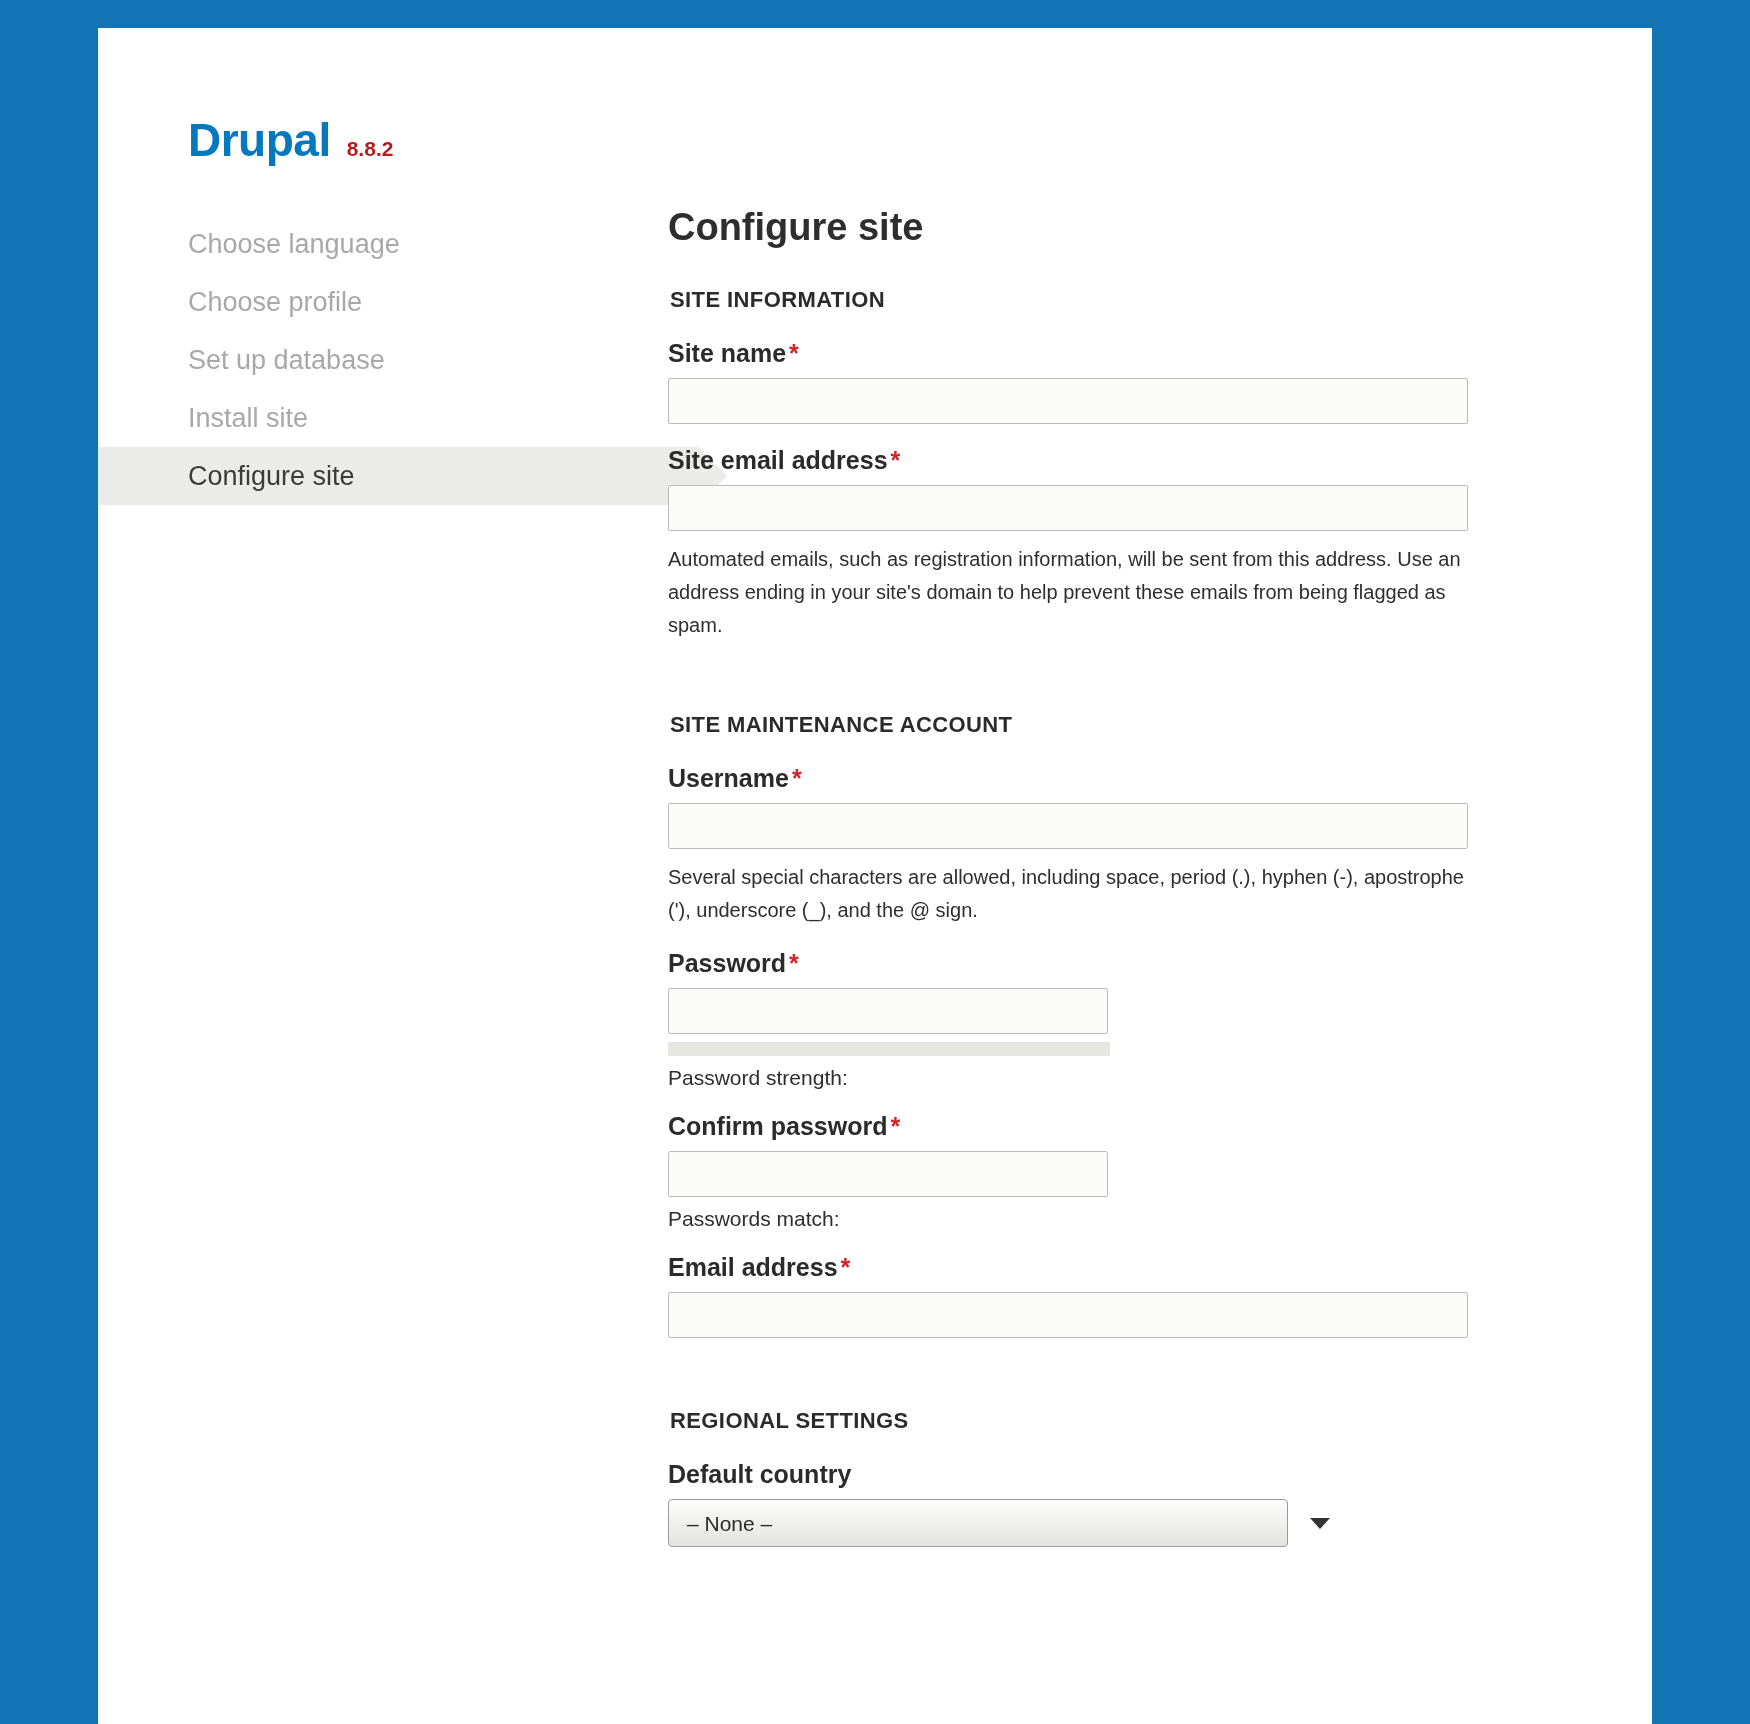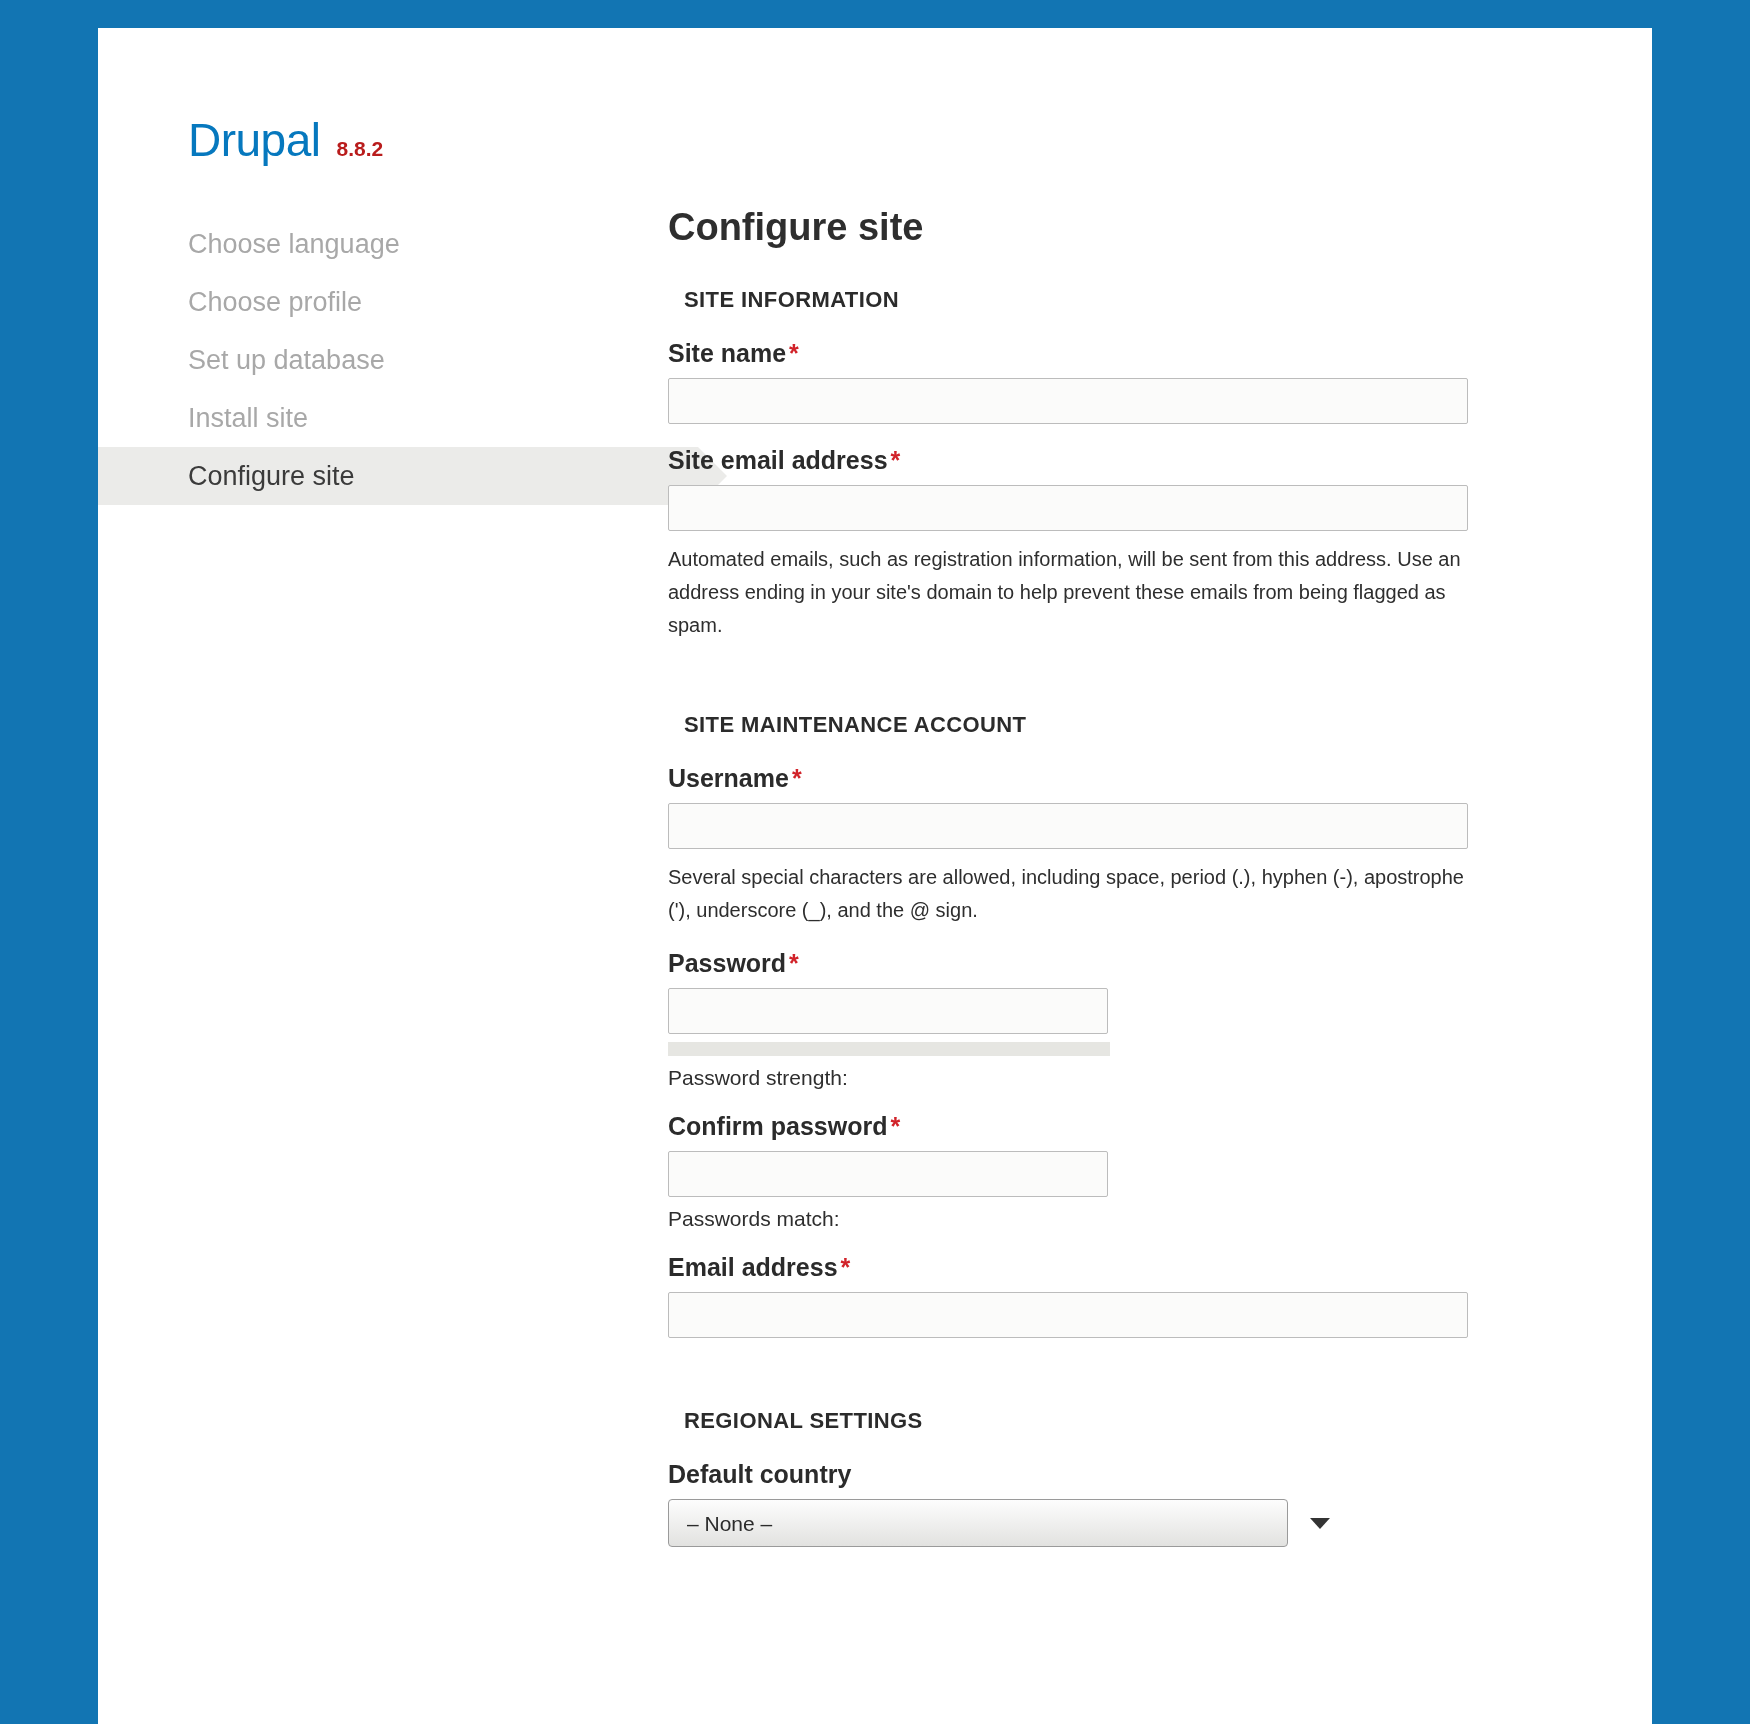--- a/index.html
+++ b/index.html
@@ -31,21 +31,21 @@
     width: 600px;
   }
   .brand {
     padding: 85px 0 0 90px;
     display: flex;
     align-items: baseline;
   }
   .brand-name {
     color: #0678be;
     font-size: 46px;
-    font-weight: normal;
+    font-weight: bold;
     letter-spacing: -0.5px;
   }
   .brand-version {
     color: #b91c1c;
     font-size: 21px;
     font-weight: bold;
     margin-left: 16px;
   }
   .steps {
     margin-top: 48px;
@@ -87,21 +87,21 @@
     font-size: 38px;
     color: #2e2e2e;
     margin: 0 0 38px 0;
     font-weight: bold;
   }
   .section-title {
     font-size: 22px;
     font-weight: bold;
     color: #2b2b2b;
     letter-spacing: 0.4px;
-    margin: 0 0 26px 16px;
+    margin: 0 0 26px 2px;
     text-transform: uppercase;
   }
   .field {
     margin-bottom: 22px;
   }
   .field-label {
     font-size: 25px;
     font-weight: bold;
     color: #2b2b2b;
     margin-bottom: 10px;

